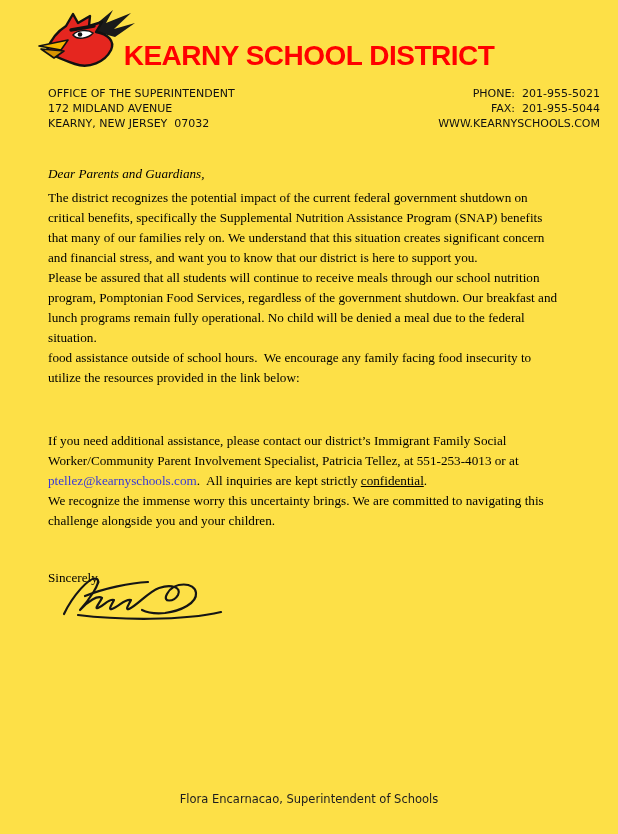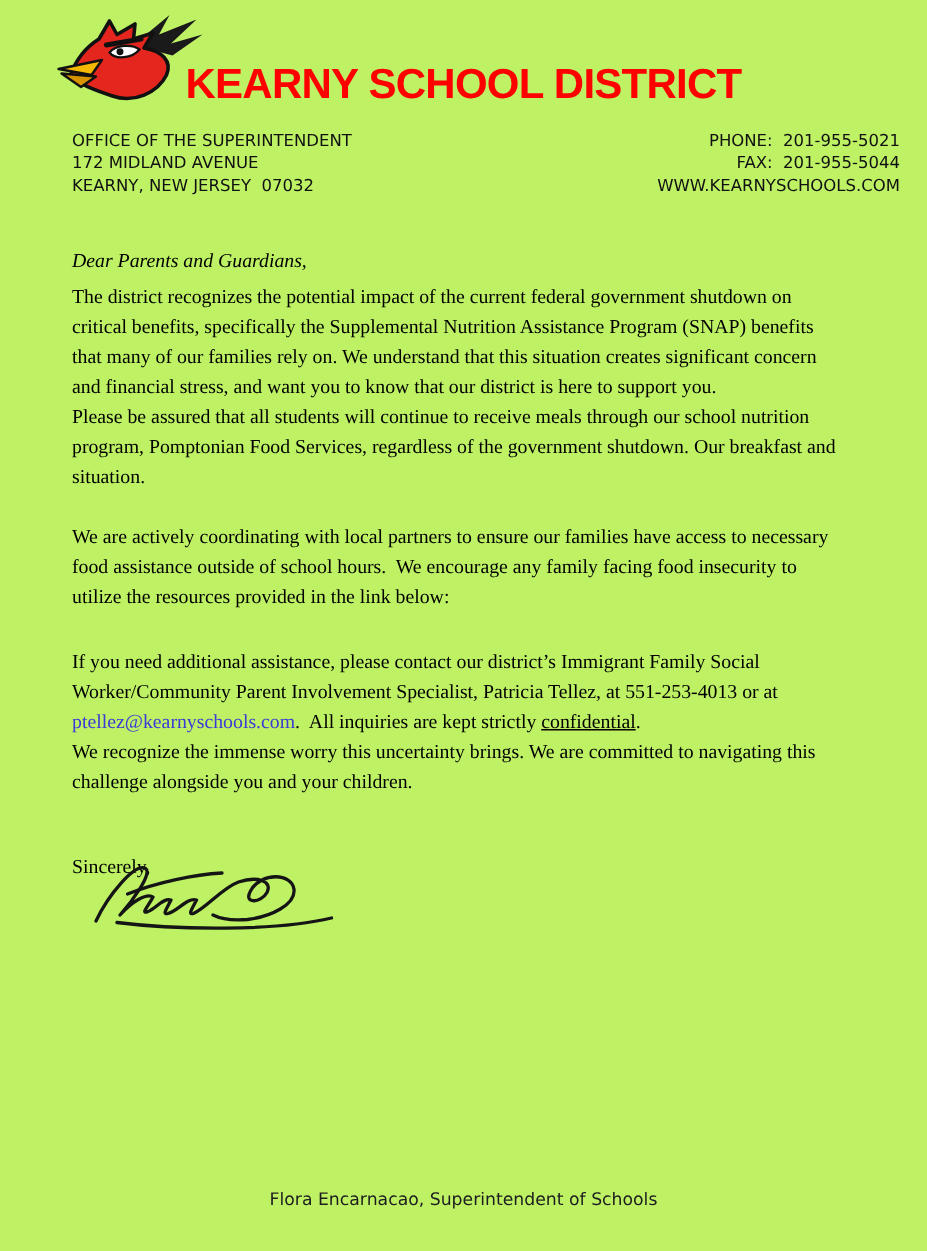--- a/index.html
+++ b/index.html
@@ -7,21 +7,21 @@
     --link-blue:#2F55D8;
     --email-blue:#3A3AD6;
     --logo-red:#E5261F;
     --logo-yellow:#F5B800;
     --logo-yellow-dark:#D89400;
     --ink:#000000;
     --footer-ink:#1D1D1F;
   }
   html,body{margin:0;padding:0;background:#ffffff;}
   .page{
-    position:relative;width:618px;height:834px;background:#bef264;
+    position:relative;width:618px;height:834px;background:#fde047;
     overflow:hidden;color:var(--ink);
     font-family:"Liberation Serif", serif;
   }
   
   .logo{position:absolute;left:37px;top:6px;width:106px;height:70px;}
   .district-title{
     position:absolute;left:0;top:40px;width:100%;text-align:center;
     font-family:"Liberation Sans", sans-serif;font-weight:bold;
     font-size:28px;letter-spacing:-0.5px;color:var(--title-red);
     white-space:nowrap;
@@ -104,25 +104,25 @@
   <div class="para p1">
     <div class="ln">The district recognizes the potential impact of the current federal government shutdown on</div>
     <div class="ln">critical benefits, specifically the Supplemental Nutrition Assistance Program (SNAP) benefits</div>
     <div class="ln">that many of our families rely on. We understand that this situation creates significant concern</div>
     <div class="ln">and financial stress, and want you to know that our district is here to support you.</div>
   </div>
 
   <div class="para p2">
     <div class="ln">Please be assured that all students will continue to receive meals through our school nutrition</div>
     <div class="ln">program, Pomptonian Food Services, regardless of the government shutdown. Our breakfast and</div>
+    <div class="ln">lunch programs remain fully operational. No child will be denied a meal due to the federal</div>
     <div class="ln">situation.</div>
   </div>
 
   <div class="para p3">
-    <div class="ln">We are actively coordinating with local partners to ensure our families have access to necessary</div>
     <div class="ln">food assistance outside of school hours.  We encourage any family facing food insecurity to</div>
     <div class="ln">utilize the resources provided in the link below:</div>
   </div>
 
 
   <div class="para p4">
     <div class="ln">If you need additional assistance, please contact our district’s Immigrant Family Social</div>
     <div class="ln">Worker/Community Parent Involvement Specialist, Patricia Tellez, at 551-253-4013 or at</div>
     <div class="ln"><a class="emaillink">ptellez@kearnyschools.com</a><span>.  All inquiries are kept strictly </span><span class="u">confidential</span><span>.</span></div>
   </div>

